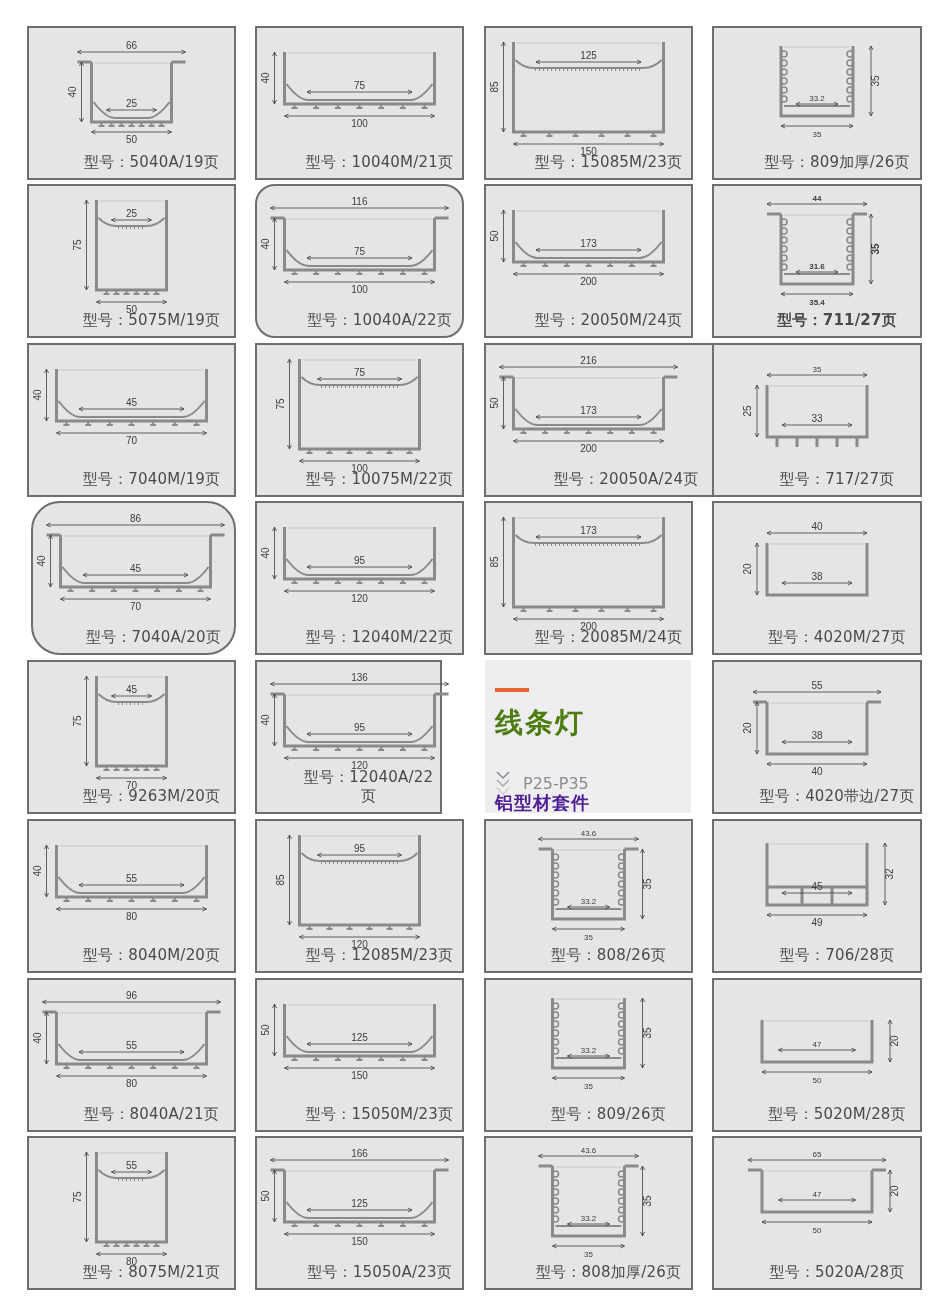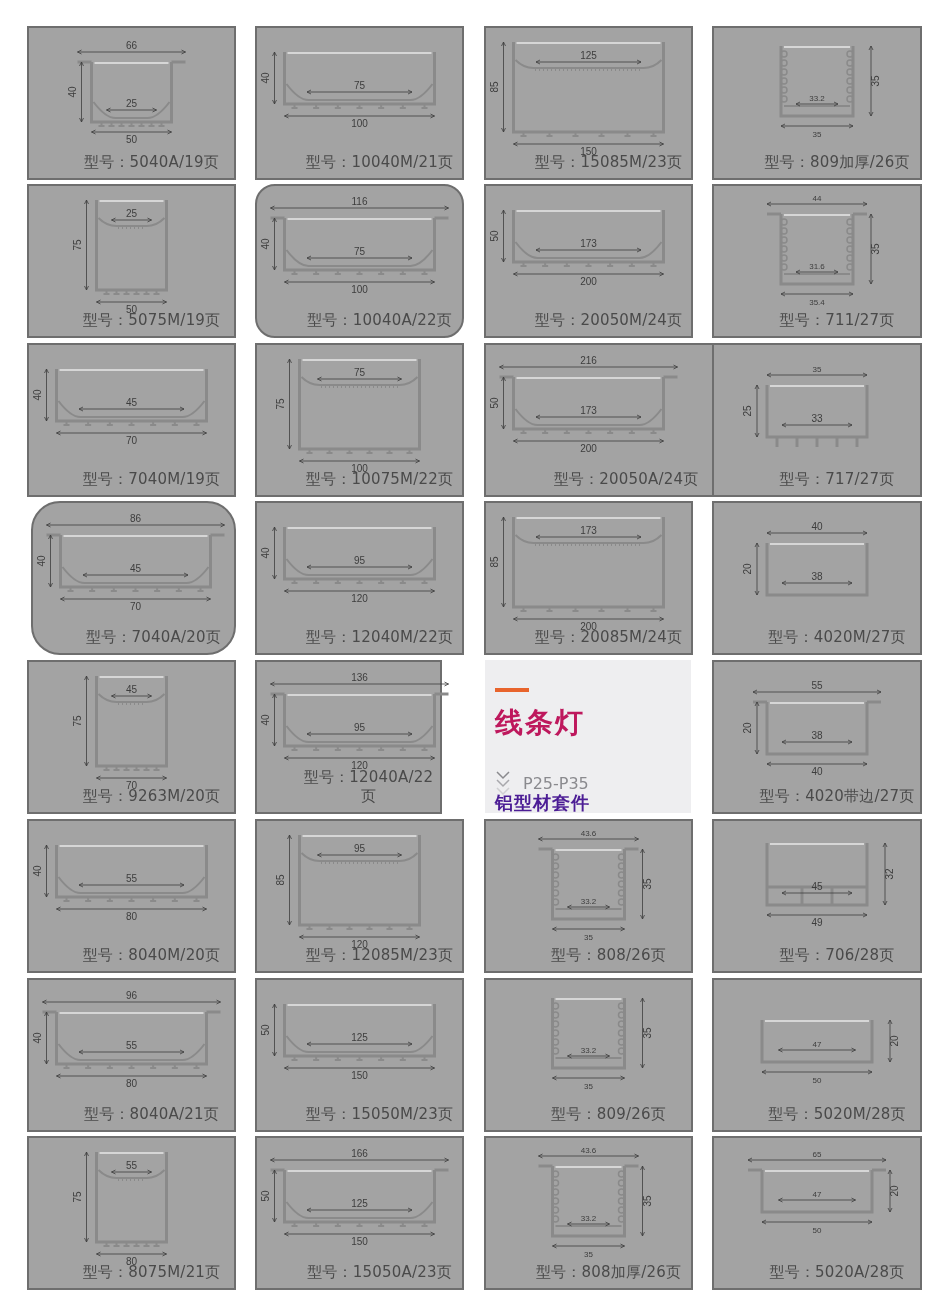--- a/index.html
+++ b/index.html
@@ -1,27 +1,27 @@
 <!DOCTYPE html>
 <html><head>
 <meta charset="utf-8">
 <style>
   html, body { margin: 0; padding: 0; background: #ffffff; }
   body { width: 950px; height: 1309px; position: relative; overflow: hidden;
          font-family: "DejaVu Sans", "Liberation Sans", sans-serif; }
   .grid { position: absolute; left: 27px; top: 26px; width: 895px; height: 1262px; }
-  .cell { position: absolute; box-sizing: border-box; border: 2px solid #6e6e6e; background: #a3a3a3; }
+  .cell { position: absolute; box-sizing: border-box; border: 2px solid #6e6e6e; background: #e5e5e5; }
   .cell svg { position: absolute; left: 0; top: 0; }
   .caption { position: absolute; left: 0; right: 0; bottom: 6px; text-align: center;
              font-size: 15px; color: #4a4a4a; letter-spacing: 0.2px; padding-left: 40px; }
   .dim { font-size: 10px; fill: #3d3d3d; font-family: "Liberation Sans", sans-serif; }
   .dimsm { font-size: 8px; fill: #3d3d3d; font-family: "Liberation Sans", sans-serif; }
   .feature { position: absolute; box-sizing: border-box; background: #eeeef0; }
   .feature .bar { position: absolute; left: 10px; top: 28px; width: 34px; height: 4px; background: #e8642c; }
-  .feature .t1 { position: absolute; left: 10px; top: 44px; font-size: 28px; font-weight: bold; color: #be185d; letter-spacing: 2px; }
+  .feature .t1 { position: absolute; left: 10px; top: 44px; font-size: 28px; font-weight: bold; color: #4d7c0f; letter-spacing: 2px; }
   .feature .t2 { position: absolute; left: 10px; top: 86px; font-size: 18px; font-weight: bold; color: #4c1d95; letter-spacing: 1px; margin-top: 45px; }
   .feature .chev { position: absolute; left: 10px; top: 110px; width: 16px; height: 30px; }
   .feature .pages { position: absolute; left: 38px; top: 114px; font-size: 16px; color: #8a8a8e; }
 </style>
 </head>
 <body>
 
 <div class="grid" id="grid">
     <div class="cell" style="left: 0px; top: 0px; width: 209px; height: 154px;">
       <svg width="205" height="128" viewBox="0 0 205 128">
@@ -254,21 +254,21 @@
         <polyline points="54,62 50,64 54,66" fill="none" stroke="#3d3d3d" stroke-width="0.8"></polyline>
         <polyline points="151,62 155,64 151,66" fill="none" stroke="#3d3d3d" stroke-width="0.8"></polyline>
         <text class="dim" x="102.5" y="61" text-anchor="middle">173</text>
         <line x1="27.5" y1="88" x2="177.5" y2="88" stroke="#3d3d3d" stroke-width="0.8"></line>
         <polyline points="31.5,86 27.5,88 31.5,90" fill="none" stroke="#3d3d3d" stroke-width="0.8"></polyline>
         <polyline points="173.5,86 177.5,88 173.5,90" fill="none" stroke="#3d3d3d" stroke-width="0.8"></polyline>
         <text class="dim" x="102.5" y="99" text-anchor="middle">200</text>
       </svg>
       <div class="caption">型号：20050M/24页</div>
     </div>
-    <div class="cell" style="left: 685px; top: 158px; width: 210px; height: 154px;">
+    <div class="cell" style="left: 685px; top: 158px; width: 210px; height: 154px; font-weight: bold;">
       <svg width="206" height="128" viewBox="0 0 206 128">
         <path d="M67,28 L67,98 L139,98 L139,28" fill="none" stroke="#8a8a8a" stroke-width="3"></path>
         <line x1="70" y1="29" x2="136" y2="29" stroke="#d6d6d6" stroke-width="2"></line>
         <line x1="53" y1="28" x2="67" y2="28" stroke="#8a8a8a" stroke-width="3"></line>
         <line x1="139" y1="28" x2="153" y2="28" stroke="#8a8a8a" stroke-width="3"></line>
         <circle cx="70" cy="36" r="3" fill="none" stroke="#8a8a8a" stroke-width="1.5"></circle>
         <circle cx="136" cy="36" r="3" fill="none" stroke="#8a8a8a" stroke-width="1.5"></circle>
         <circle cx="70" cy="45" r="3" fill="none" stroke="#8a8a8a" stroke-width="1.5"></circle>
         <circle cx="136" cy="45" r="3" fill="none" stroke="#8a8a8a" stroke-width="1.5"></circle>
         <circle cx="70" cy="54" r="3" fill="none" stroke="#8a8a8a" stroke-width="1.5"></circle>

